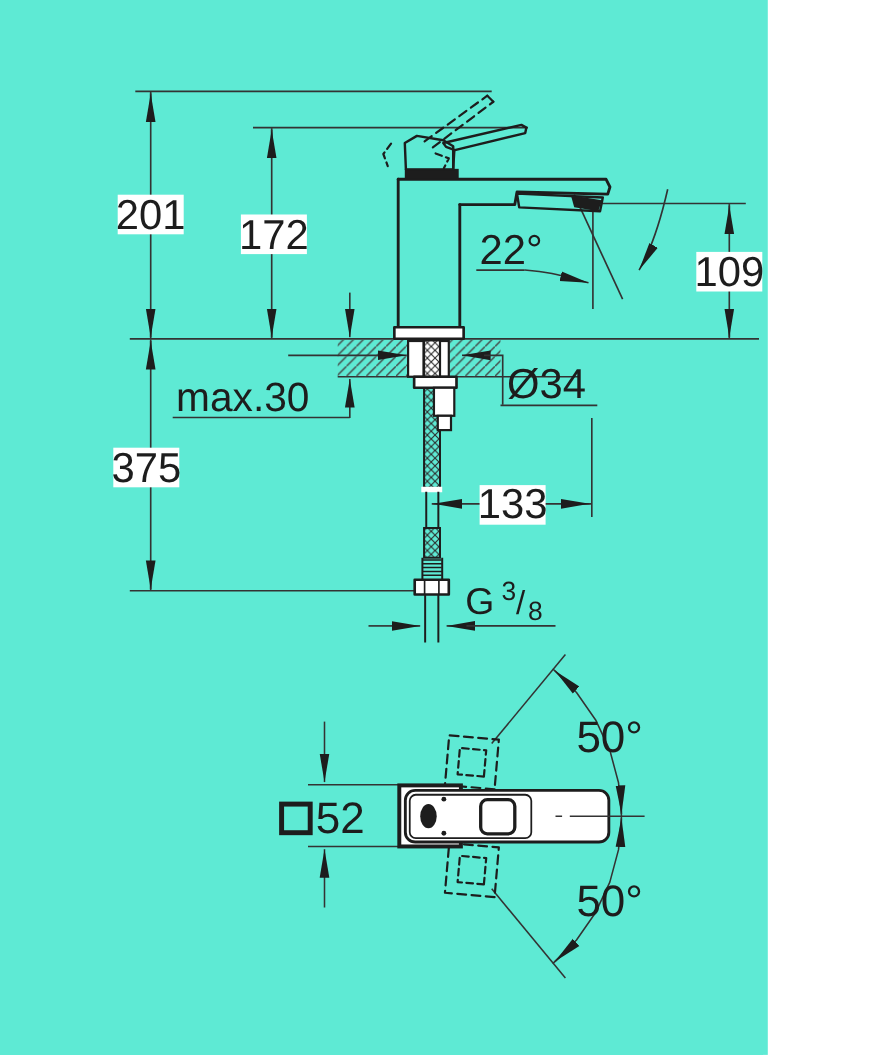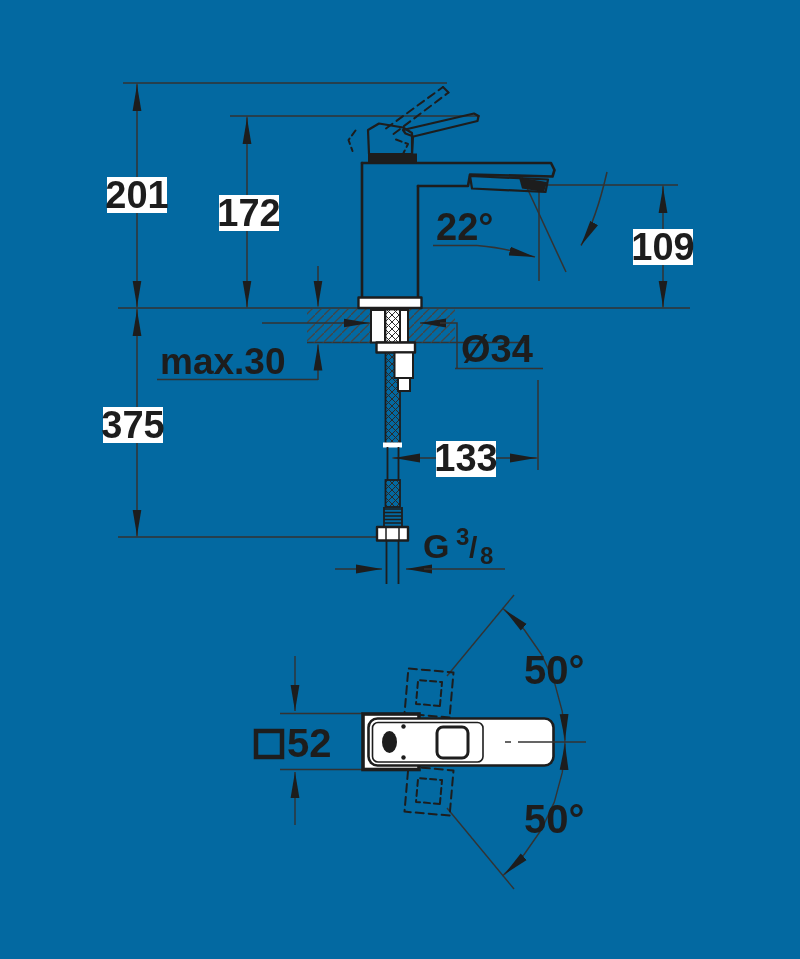--- a/index.html
+++ b/index.html
@@ -1,17 +1,17 @@
 <!DOCTYPE html>
 <html><head>
 <meta charset="utf-8">
 <style>
   html,body{margin:0;padding:0;background:#ffffff;}
-  .page{position:relative;width:800px;height:959px;background:#0369a1;overflow:hidden;
-        font-family:"Liberation Sans", sans-serif;font-weight:bold;}
+  .page{position:relative;width:698px;height:959px;background:#5eead4;overflow:hidden;
+        font-family:"Liberation Sans", sans-serif;}
   svg text{fill:#1d1d1d;font-family:"Liberation Sans", sans-serif;}
   .thin{stroke:#333;stroke-width:1.5;fill:none;stroke-linecap:butt;}
   .xthin{stroke:#333;stroke-width:1.4;fill:none;}
   .obj{stroke:#1d1d1d;stroke-width:2.6;fill:none;stroke-linejoin:round;stroke-linecap:round;}
   .obj2{stroke:#1d1d1d;stroke-width:2.2;fill:none;stroke-linejoin:round;}
   .objw{stroke:#1d1d1d;stroke-width:2.4;fill:#fff;stroke-linejoin:round;}
   .dash{stroke:#1d1d1d;stroke-width:2;fill:none;stroke-dasharray:8 5;stroke-linejoin:round;stroke-linecap:round;}
   .fs38{font-size:38px;}
   .fs40{font-size:40px;}
   .fs37{font-size:37px;}

